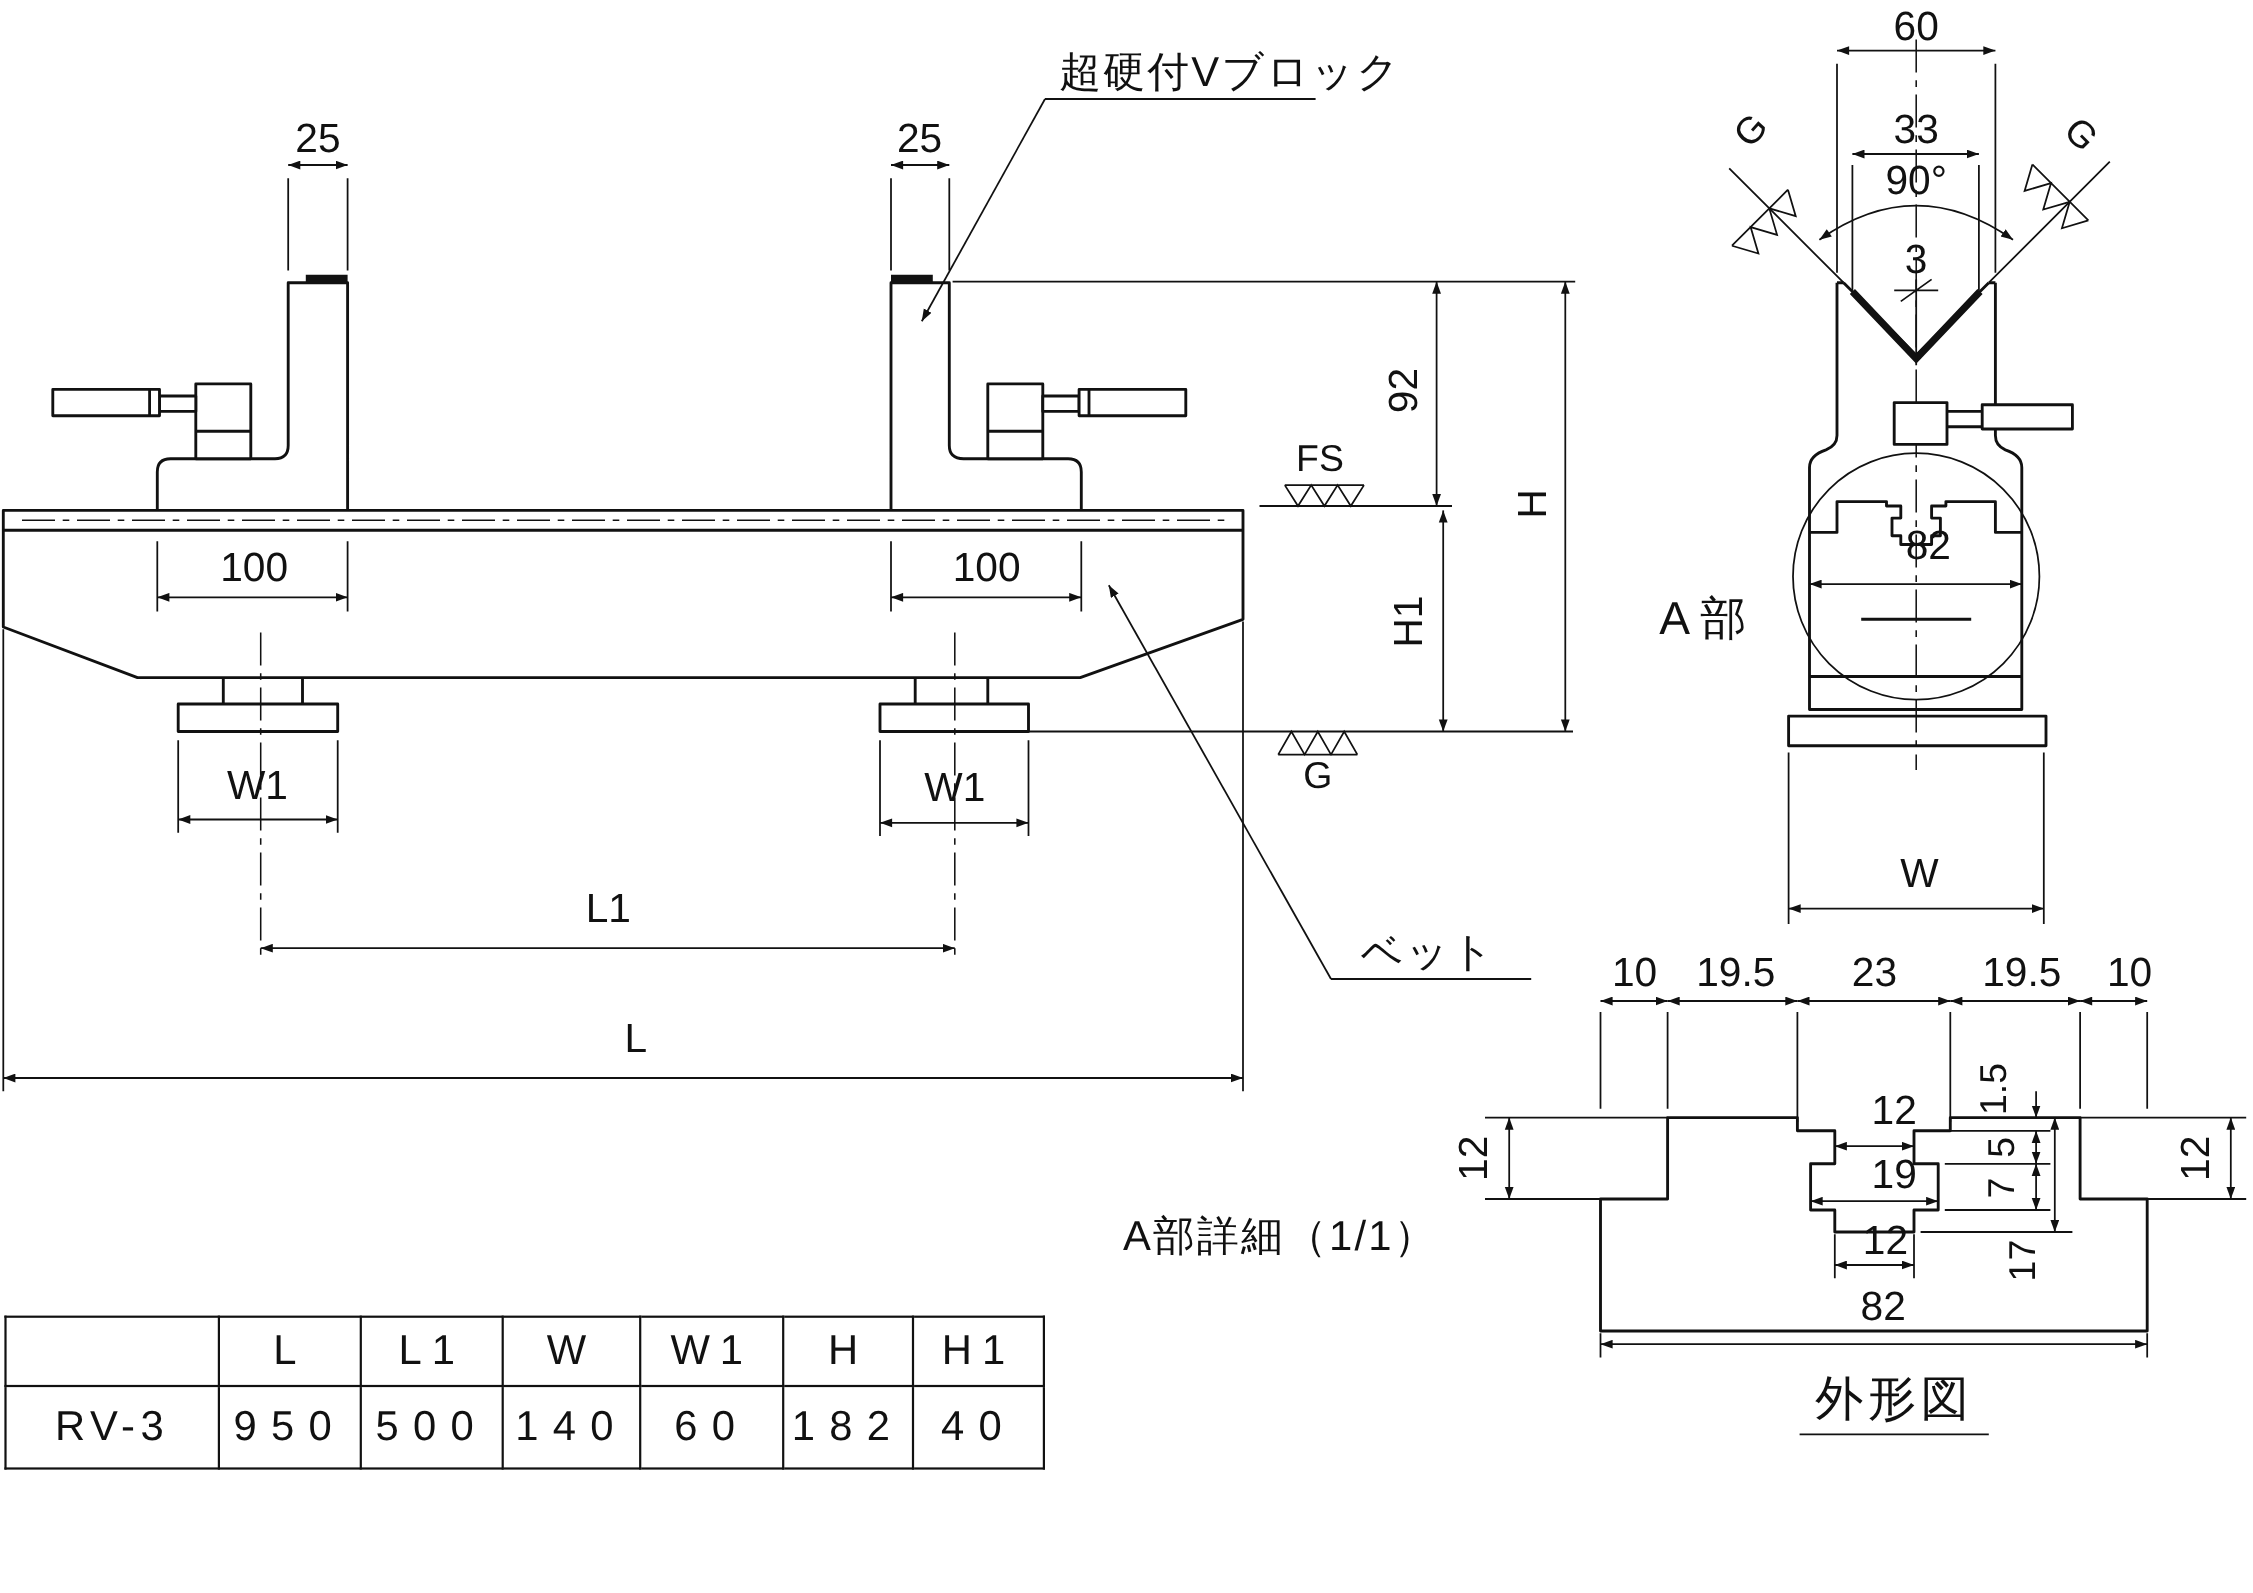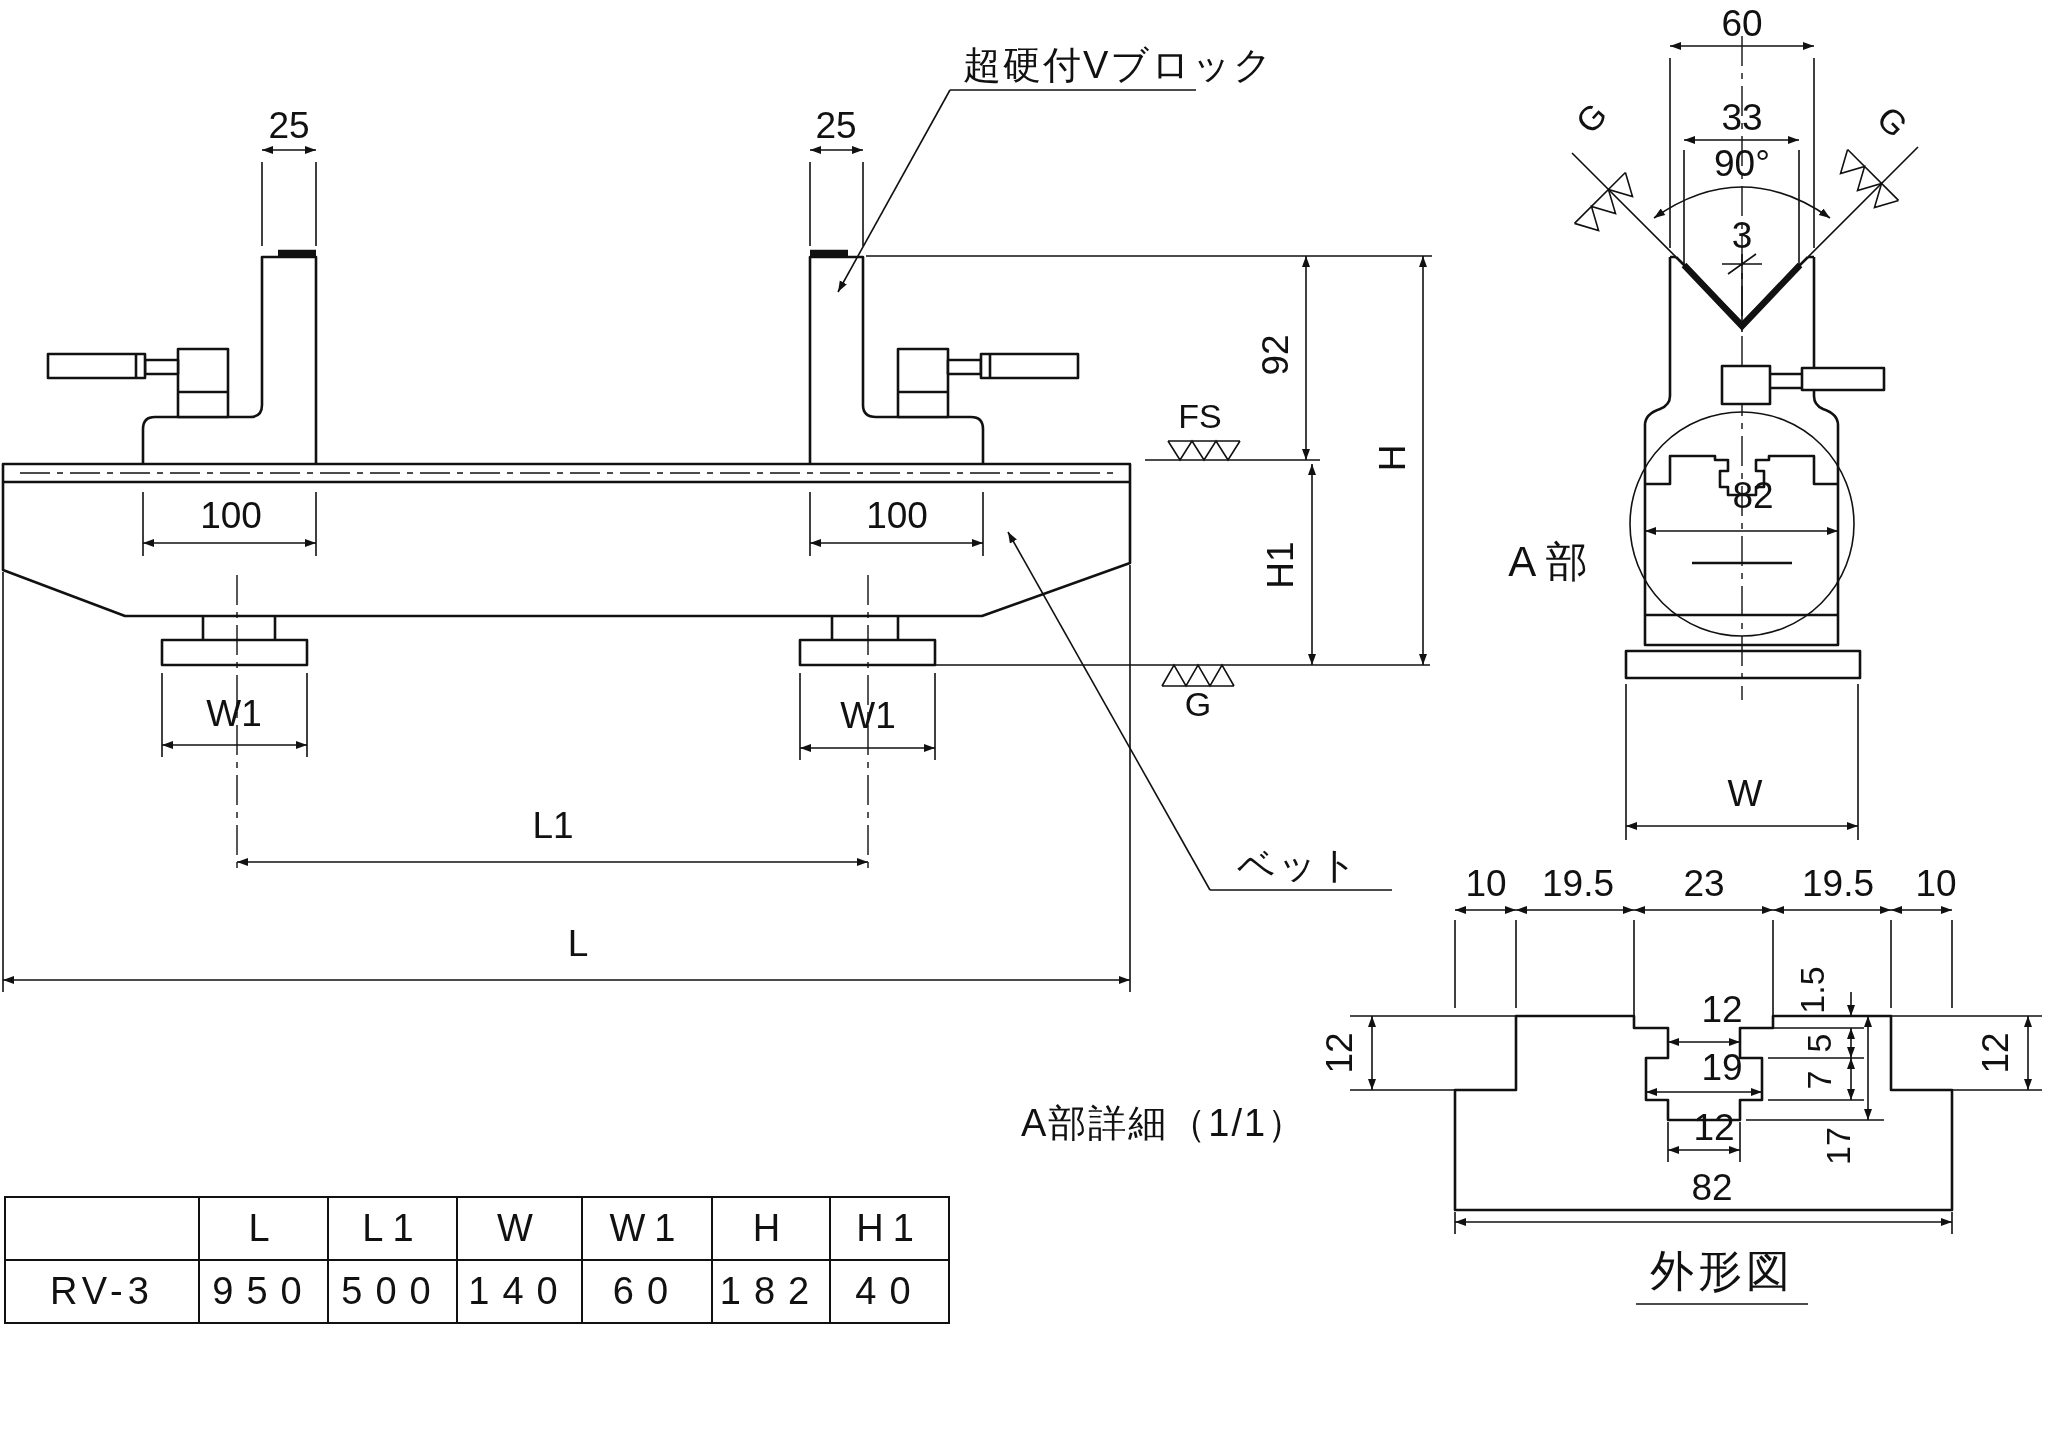--- a/index.html
+++ b/index.html
@@ -228,21 +228,21 @@
   <tbody>
         <tr style="height:63px">
     <td class="hd"></td>
     <td class="hd">L</td>
     <td class="hd">L1</td>
     <td class="hd">W</td>
     <td class="hd">W1</td>
     <td class="hd">H</td>
     <td class="hd">H1</td>
   </tr>
-  <tr style="height:63px">
+  <tr style="height:75px">
     <td class="model">RV-3</td>
     <td class="val">950</td>
     <td class="val">500</td>
     <td class="val">140</td>
     <td class="val">60</td>
     <td class="val">182</td>
     <td class="val">40</td>
   </tr>
 </tbody>
     </table>

